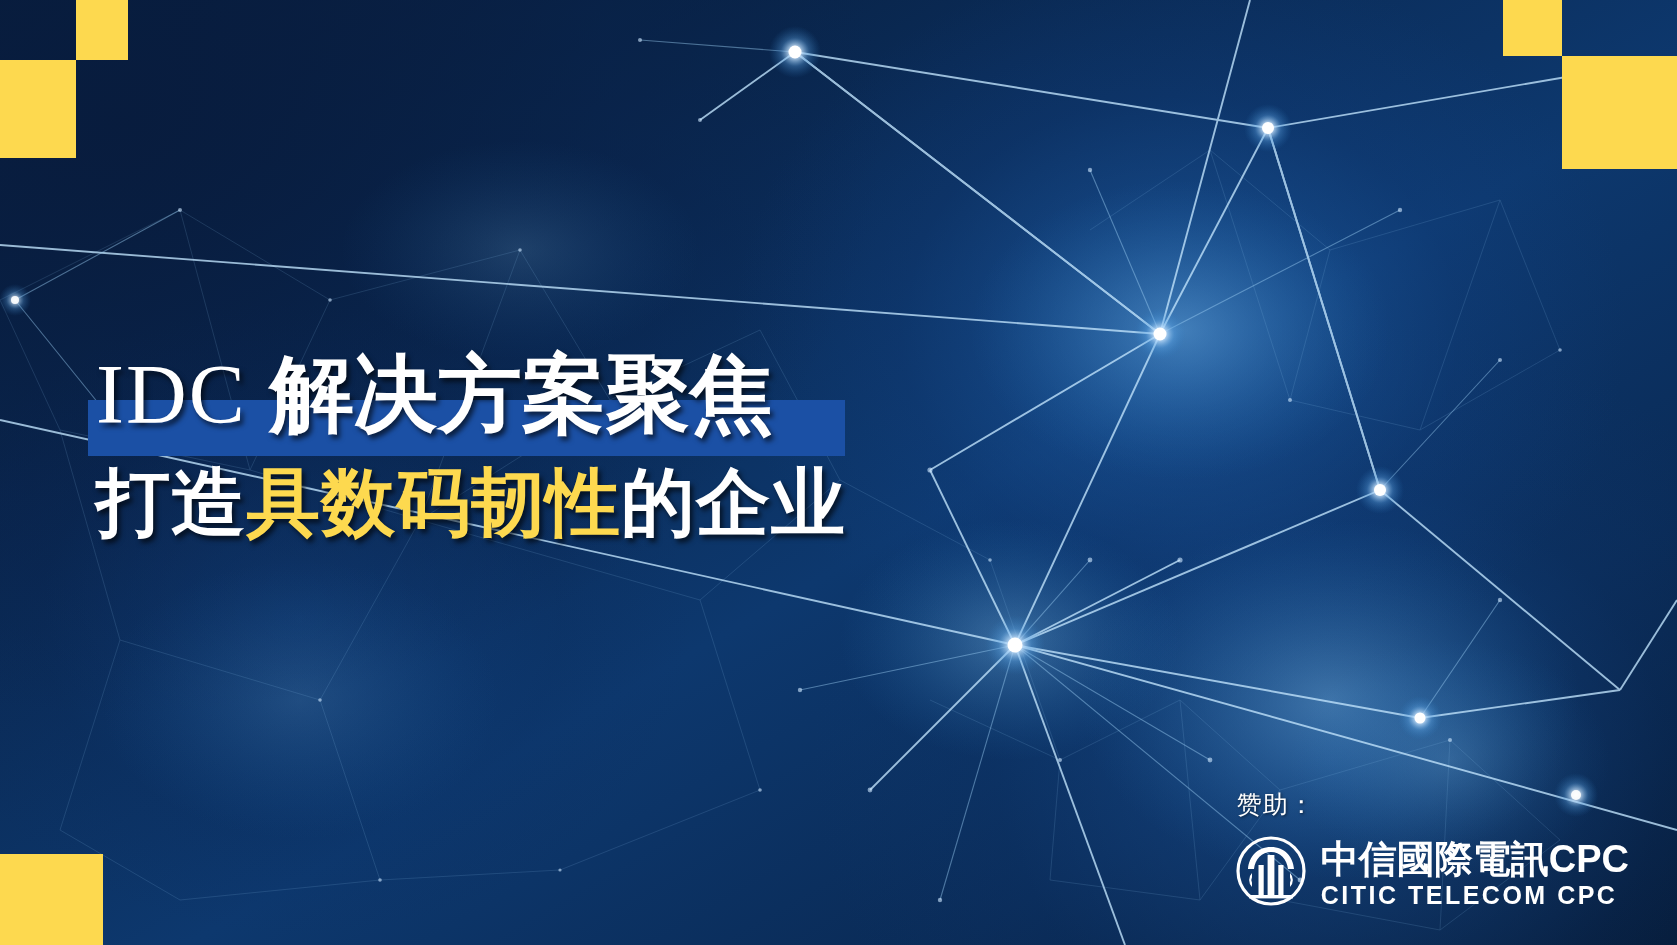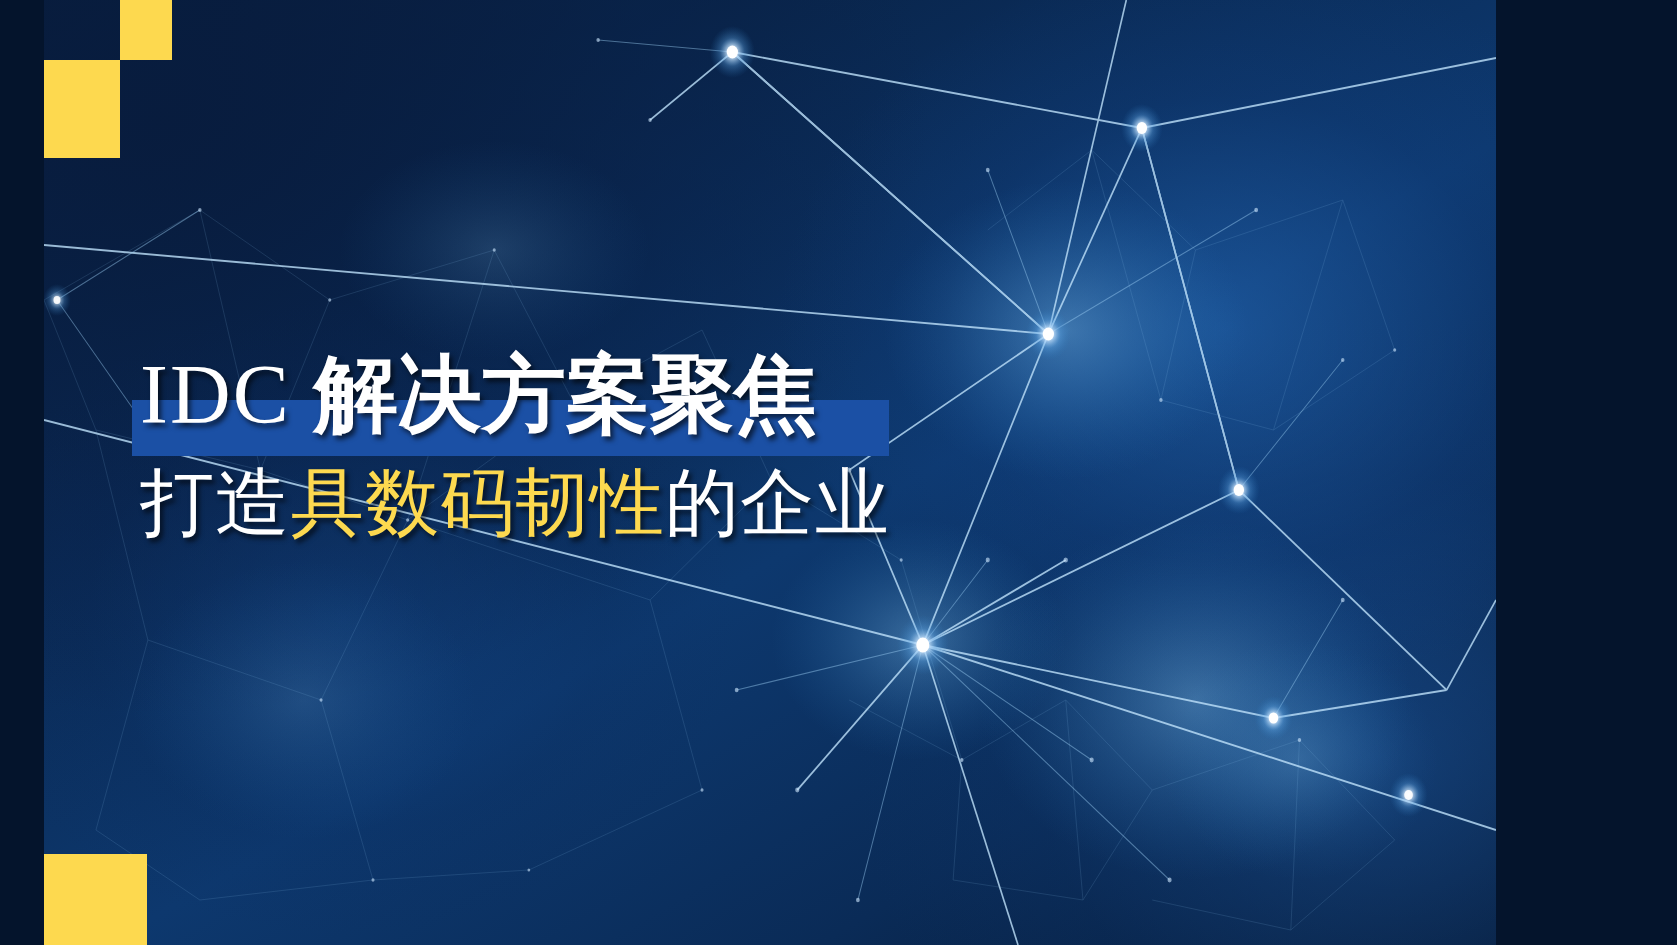--- a/index.html
+++ b/index.html
@@ -5,29 +5,28 @@
 <style>
   * { margin:0; padding:0; box-sizing:border-box; }
   html, body {
     width:1677px; height:945px;
     background:#04142c;
     font-family:"Liberation Sans", sans-serif;
     overflow:hidden;
   }
   #slide {
     position:relative;
-    width:1452px; height:945px;
+    width:1677px; height:945px;
     overflow:hidden;
     background:
       radial-gradient(ellipse 620px 520px at 1180px 330px, rgba(40,110,190,0.50) 0%, rgba(20,70,140,0.22) 45%, rgba(8,32,70,0.0) 72%),
       radial-gradient(ellipse 700px 600px at 1330px 760px, rgba(35,100,180,0.42) 0%, rgba(16,60,120,0.18) 48%, rgba(6,26,60,0.0) 74%),
       radial-gradient(ellipse 520px 420px at 300px 620px, rgba(22,72,140,0.32) 0%, rgba(10,40,90,0.12) 50%, rgba(5,20,50,0.0) 76%),
       radial-gradient(ellipse 900px 700px at 120px 120px, rgba(8,28,62,0.95) 0%, rgba(9,34,74,0.55) 55%, rgba(10,42,88,0.0) 85%),
       linear-gradient(150deg, #06172f 0%, #0a2a55 32%, #0d386e 55%, #0a2b57 78%, #061a36 100%);
-    margin-left: 44px;
   }
   
   #net { position:absolute; inset:0; width:100%; height:100%; }
 
   
   .corner-block { position:absolute; background:#fdd94f; }
   .cb-tl-a { left:76px;  top:0;     width:52px;  height:60px; }
   .cb-tl-b { left:0;     top:60px;  width:76px;  height:98px; }
   .cb-tr-a { left:1503px;top:0;     width:59px;  height:56px; }
   .cb-tr-b { left:1562px;top:56px;  width:115px; height:113px; }
@@ -51,21 +50,21 @@
     white-space:nowrap;
     letter-spacing:1px;
     text-shadow:3px 4px 5px rgba(0,0,0,0.62);
     padding-left:8px;
   }
   .title-text .latin { font-family:"Liberation Serif", serif; letter-spacing:2px; }
   .title-text .cjk   { font-family:"Liberation Sans", sans-serif; font-weight:700; letter-spacing:0px; }
 
   .sub-line {
     font-family:"Liberation Sans", sans-serif;
-    font-weight:400;
+    font-weight:700;
     font-size:74px;
     line-height:94px;
     color:#ffffff;
     white-space:nowrap;
     letter-spacing:1px;
     text-shadow:3px 4px 5px rgba(0,0,0,0.62);
     padding-left:8px;
   }
   .sub-line .accent { color:#fdd94f; }
   #sub-line-1 { margin-top:8px; }
@@ -259,15 +258,35 @@
     <div class="title-row">
       <div class="title-hl-bar"></div>
       <div class="title-text"><span class="latin">IDC</span><span class="latin">&nbsp;</span><span class="cjk">解决方案聚焦</span></div>
     </div>
 
     <div class="sub-line" id="sub-line-1"><span>打造</span><span class="accent">具数码韧性</span><span>的企业</span></div>
 
   </div>
 
   <div id="sponsor">
+    <div id="sponsor-label">赞助：</div>
+    <div id="logo-row">
+      <span id="logo-mark">
+        <svg width="72" height="72" viewBox="0 0 72 72" aria-hidden="true">
+          <circle cx="36" cy="36" r="33" fill="none" stroke="#ffffff" stroke-width="3.2"></circle>
+
+          <path d="M36 12 C 22 12, 14 22, 13 34 L 19 34 C 20 24, 27 17, 36 17 C 45 17, 52 24, 53 34 L 59 34 C 58 22, 50 12, 36 12 Z" fill="#ffffff"></path>
+          <rect x="32.6" y="20" width="6.8" height="40" fill="#ffffff"></rect>
+          <rect x="23.5" y="30" width="5.2" height="30" fill="#ffffff"></rect>
+          <rect x="43.3" y="30" width="5.2" height="30" fill="#ffffff"></rect>
+          <path d="M17 38 a10 10 0 0 0 0 14 l0 -4.2 a6 6 0 0 1 0 -5.6 Z" fill="#ffffff"></path>
+          <path d="M55 38 a10 10 0 0 1 0 14 l0 -4.2 a6 6 0 0 0 0 -5.6 Z" fill="#ffffff"></path>
+          <rect x="14" y="60" width="44" height="3.4" fill="#ffffff"></rect>
+        </svg>
+      </span>
+      <span id="logo-words">
+        <span id="logo-cn">中信國際電訊CPC</span>
+        <span id="logo-en">CITIC TELECOM CPC</span>
+      </span>
+    </div>
   </div>
 
 </div>
 
 </body></html>

